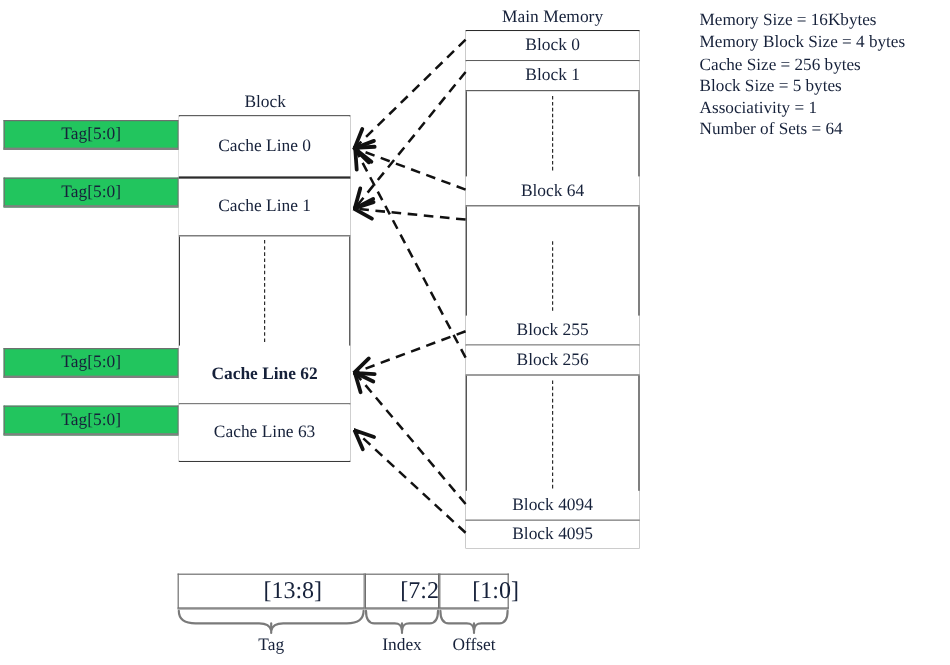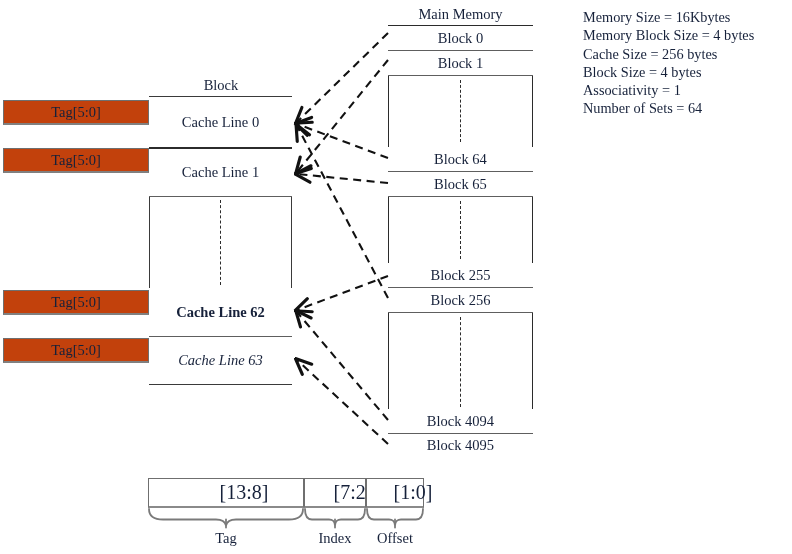--- a/index.html
+++ b/index.html
@@ -57,21 +57,21 @@
 
   
   .tag-box {
     position: absolute;
     left: 3px;
     width: 146px;
     height: 25px;
     box-sizing: border-box;
     border: 1.4px solid #6f6f6f;
     border-bottom: 2.6px solid #808080;
-    background: #c2410c;
+    background: #22c55e;
     display: flex;
     align-items: center;
     justify-content: center;
     font-size: 14.5px;
     color: #16213a;
   }
 
   
   #mem-box {
     position: absolute;
@@ -169,31 +169,30 @@
   <div class="tag-box" style="top:338px;">Tag[5:0]</div>
 
   <div id="cache-box"></div>
 
   <div class="cache-row sep-bottom-dark" style="top:97px; height:52px;">Cache Line 0</div>
   <div class="cache-row sep-bottom" style="top:149px; height:48px;">Cache Line 1</div>
 
   <div class="vdash" style="left:220px; top:200px; height:85px;"></div>
 
   <div class="cache-row sep-bottom" style="top:288px; height:49px;font-weight:bold;">Cache Line 62</div>
-  <div class="cache-row" style="top:337px; height:47px;font-style:italic;">Cache Line 63</div>
+  <div class="cache-row" style="top:337px; height:47px;">Cache Line 63</div>
 
   <div id="mem-box"></div>
 
   <div class="mem-row sep-bottom" style="top:26px; height:25px;">Block 0</div>
   <div class="mem-row sep-bottom" style="top:51px; height:25px;">Block 1</div>
 
   <div class="vdash" style="left:460px; top:80px; height:62px;"></div>
 
   <div class="mem-row sep-bottom" style="top:147px; height:25px;">Block 64</div>
-  <div class="mem-row sep-bottom" style="top:172px; height:25px;">Block 65</div>
 
   <div class="vdash" style="left:460px; top:201px; height:58px;"></div>
 
   <div class="mem-row sep-bottom" style="top:263px; height:25px;">Block 255</div>
   <div class="mem-row sep-bottom" style="top:288px; height:25px;">Block 256</div>
 
   <div class="vdash" style="left:460px; top:317px; height:90px;"></div>
 
   <div class="mem-row sep-bottom" style="top:409px; height:25px;">Block 4094</div>
   <div class="mem-row" style="top:434px; height:23px;">Block 4095</div>
@@ -221,21 +220,21 @@
       <path d="M388,420 L297,312"></path>
 
       <path d="M388,444 L297,360"></path>
     </g>
   </svg>
 
   <div id="info">
     <div class="line">Memory Size = 16Kbytes</div>
     <div class="line">Memory Block Size = 4 bytes</div>
     <div class="line">Cache Size = 256 bytes</div>
-    <div class="line">Block Size = 4 bytes</div>
+    <div class="line">Block Size = 5 bytes</div>
     <div class="line">Associativity = 1</div>
     <div class="line">Number of Sets = 64</div>
   </div>
 
   <div id="addr-bar">
     <div class="field" style="left:0px; width:156px;">[13:8]</div>
     <div class="field" style="left:156px; width:62px;font-family:Liberation Serif, serif;">[7:2]</div>
     <div class="field" style="left:218px; width:58px;">[1:0]</div>
   </div>
 

